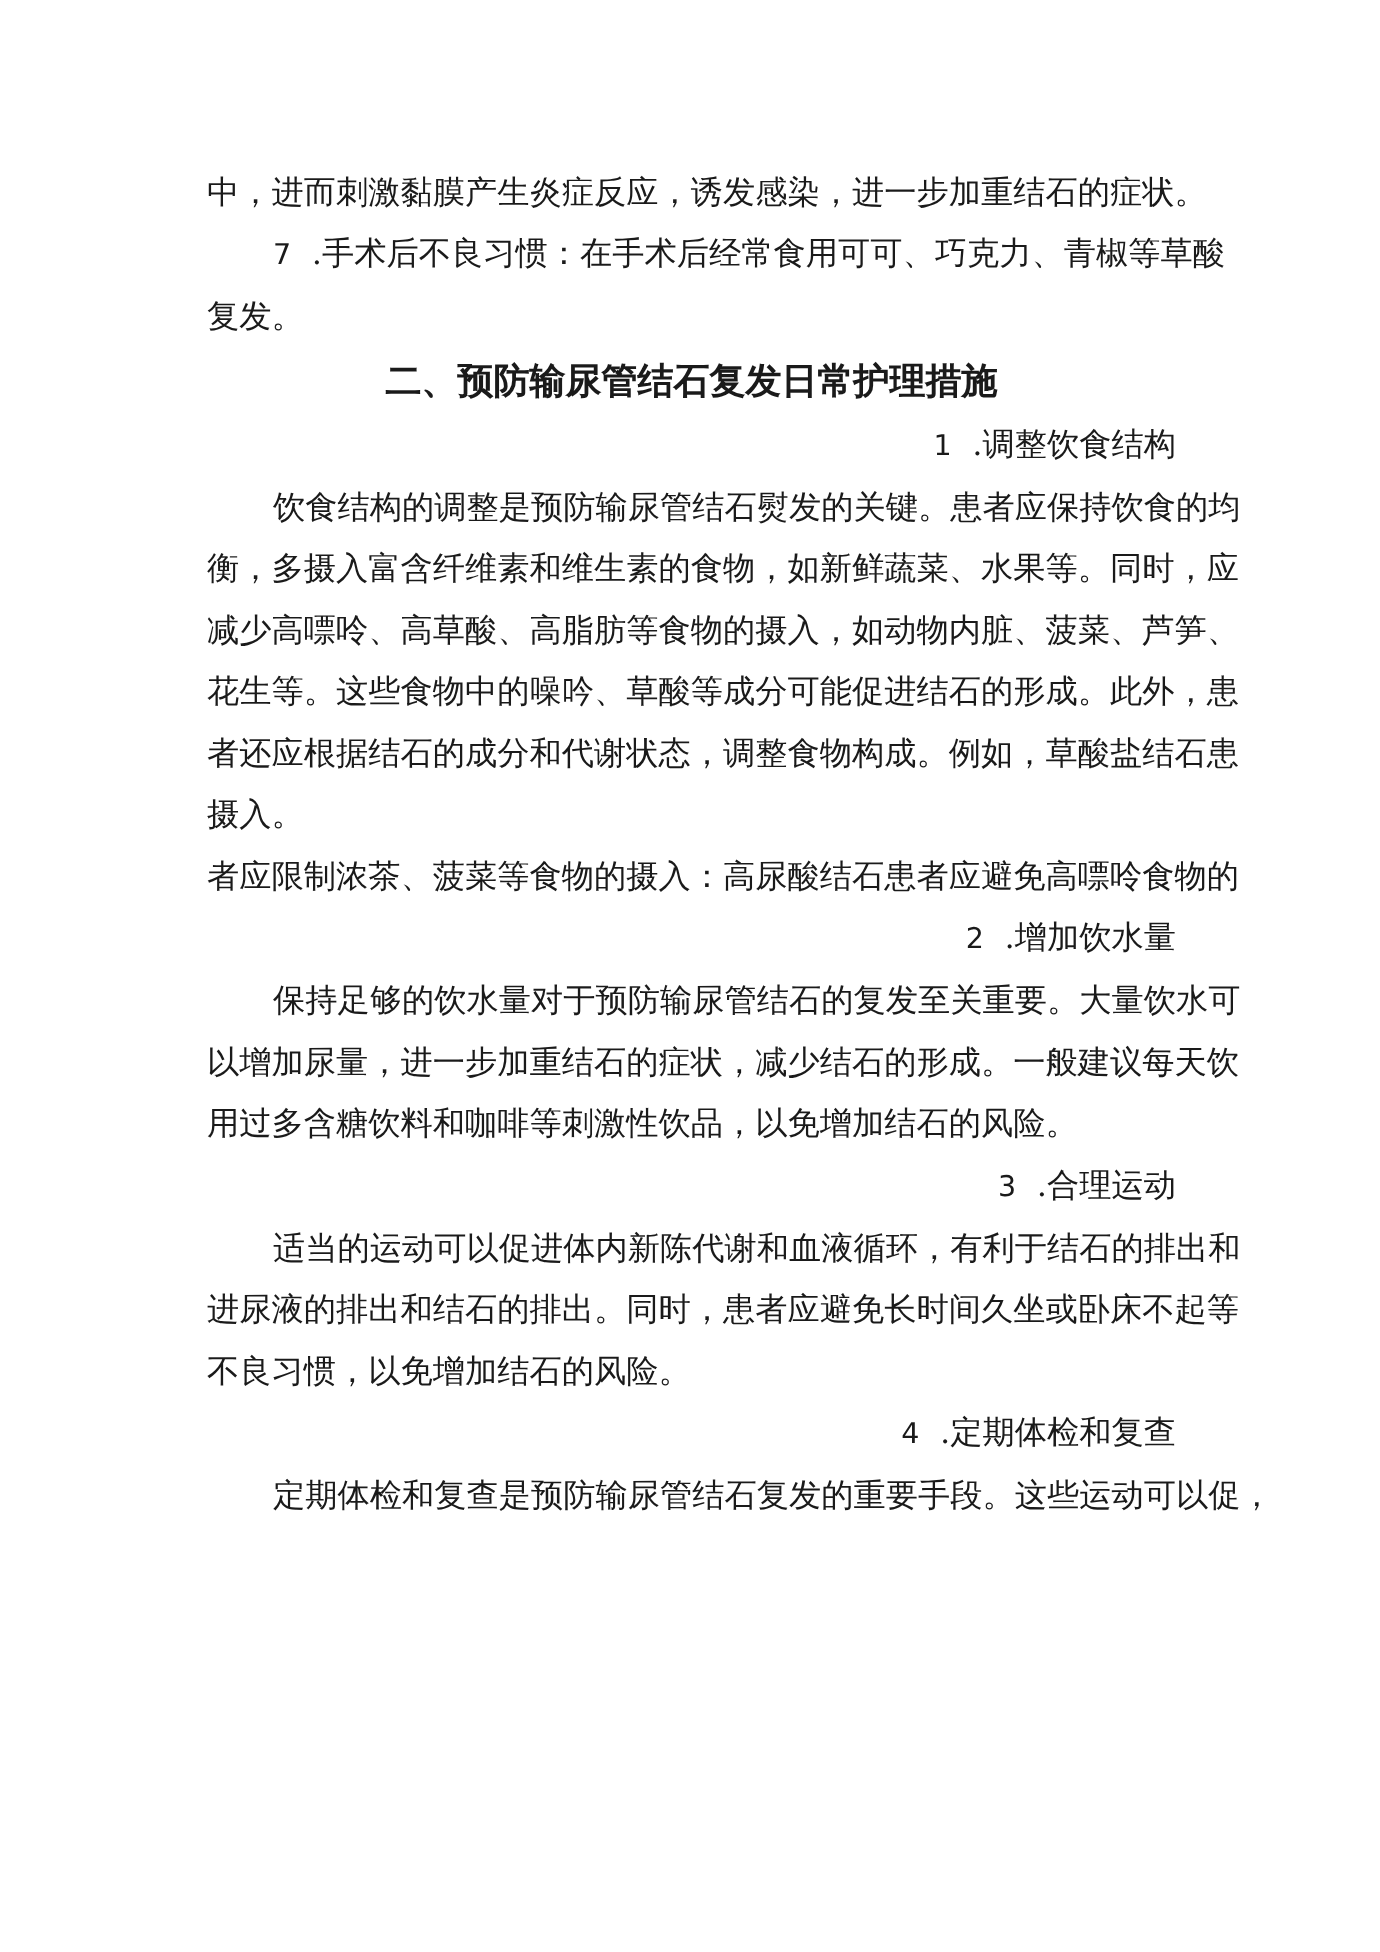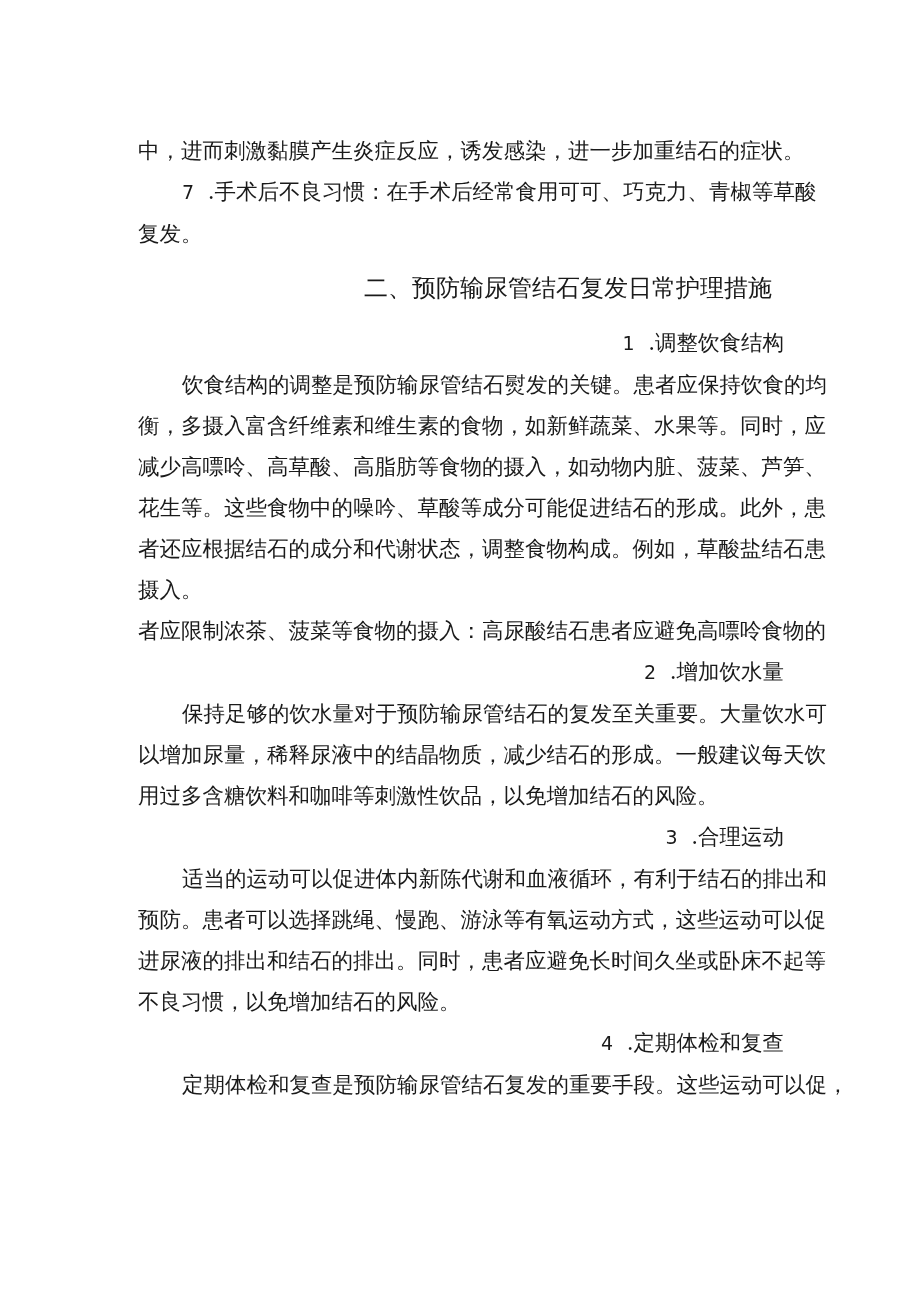--- a/index.html
+++ b/index.html
@@ -1,33 +1,33 @@
 <!DOCTYPE html>
 <html><head>
 <meta charset="utf-8">
 <style>
   html, body { margin: 0; padding: 0; background: #ffffff; }
   body { width: 920px; height: 1301px; position: relative; overflow: hidden; }
   .page {
     position: absolute;
     left: 138px;
-    top: 130px;
+    top: 108px;
     width: 646px;
     font-family: "DejaVu Serif", "Liberation Serif", serif;
     color: #1a1a1a;
     font-size: 21.5px;
     line-height: 41px;
   }
   .p { margin: 0; text-align: justify; text-justify: inter-character; }
   .heading {
-    margin: 12px;
-    text-align: right;
+    margin: 0;
+    text-align: center;
     font-family: "DejaVu Sans", "Liberation Sans", sans-serif;
     font-size: 24px;
-    font-weight: normal;
+    font-weight: bold;
     line-height: 44px;
     padding: 0 0 0 0;
   }
   .subhead { margin: 0; padding-left: 44px; text-align: right; }
   .num { font-family: "DejaVu Sans", "Liberation Sans", sans-serif; font-size: 19px; }
   .line { display: block; white-space: nowrap; text-align-last: justify; }
   .line.last { text-align-last: left; }
 </style>
 </head>
 <body>
@@ -52,28 +52,27 @@
     <span class="line">减少高嘌呤、高草酸、高脂肪等食物的摄入，如动物内脏、菠菜、芦笋、</span>
     <span class="line">花生等。这些食物中的噪吟、草酸等成分可能促进结石的形成。此外，患</span>
     <span class="line">者还应根据结石的成分和代谢状态，调整食物构成。例如，草酸盐结石患</span>
     <span class="line last">摄入。</span>
     <span class="line">者应限制浓茶、菠菜等食物的摄入：高尿酸结石患者应避免高嘌呤食物的</span>
   </div>
 
   <div class="subhead"><span class="num">2</span>&nbsp;&nbsp;<span>.增加饮水量</span></div>
   <div class="p">
     <span class="line" style="padding-left:44px;">保持足够的饮水量对于预防输尿管结石的复发至关重要。大量饮水可</span>
-    <span class="line">以增加尿量，稀释尿液中的结晶物质，减少结石的形成。一般建议每天饮</span>
+    <span class="line">以增加尿量，进一步加重结石的症状，减少结石的形成。一般建议每天饮</span>
     <span class="line last">用过多含糖饮料和咖啡等刺激性饮品，以免增加结石的风险。</span>
   </div>
 
   <div class="subhead"><span class="num">3</span>&nbsp;&nbsp;<span>.合理运动</span></div>
   <div class="p">
     <span class="line" style="padding-left:44px;">适当的运动可以促进体内新陈代谢和血液循环，有利于结石的排出和</span>
-    <span class="line">预防。患者可以选择跳绳、慢跑、游泳等有氧运动方式，这些运动可以促</span>
     <span class="line">进尿液的排出和结石的排出。同时，患者应避免长时间久坐或卧床不起等</span>
     <span class="line last">不良习惯，以免增加结石的风险。</span>
   </div>
 
   <div class="subhead"><span class="num">4</span>&nbsp;&nbsp;<span>.定期体检和复查</span></div>
   <div class="p">
     <span class="line" style="padding-left:44px;">定期体检和复查是预防输尿管结石复发的重要手段。这些运动可以促，</span>
   </div>
 
 </div>

